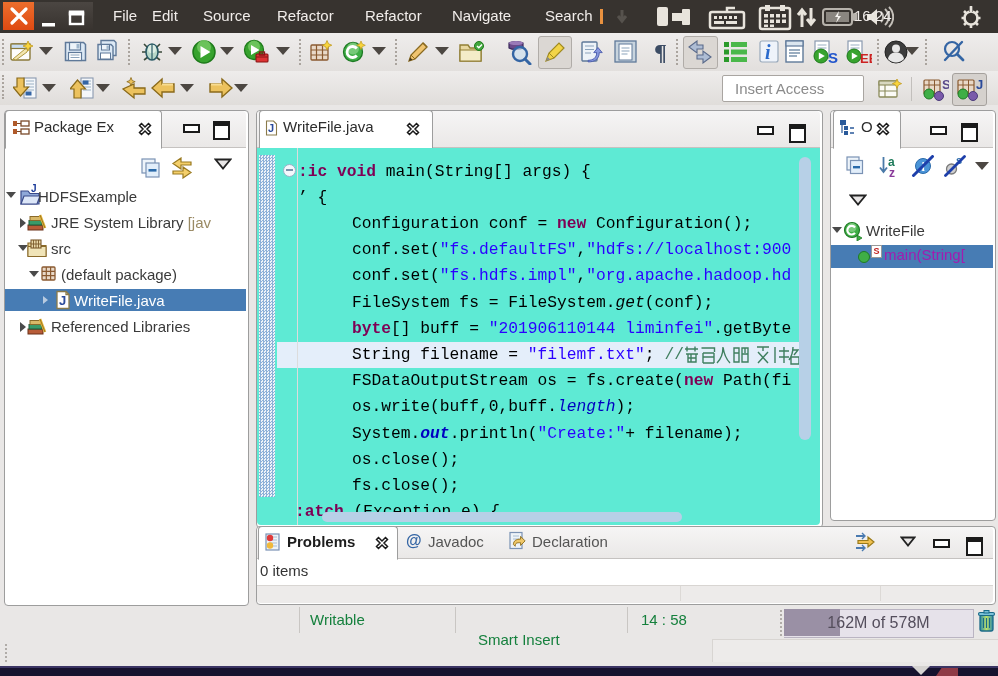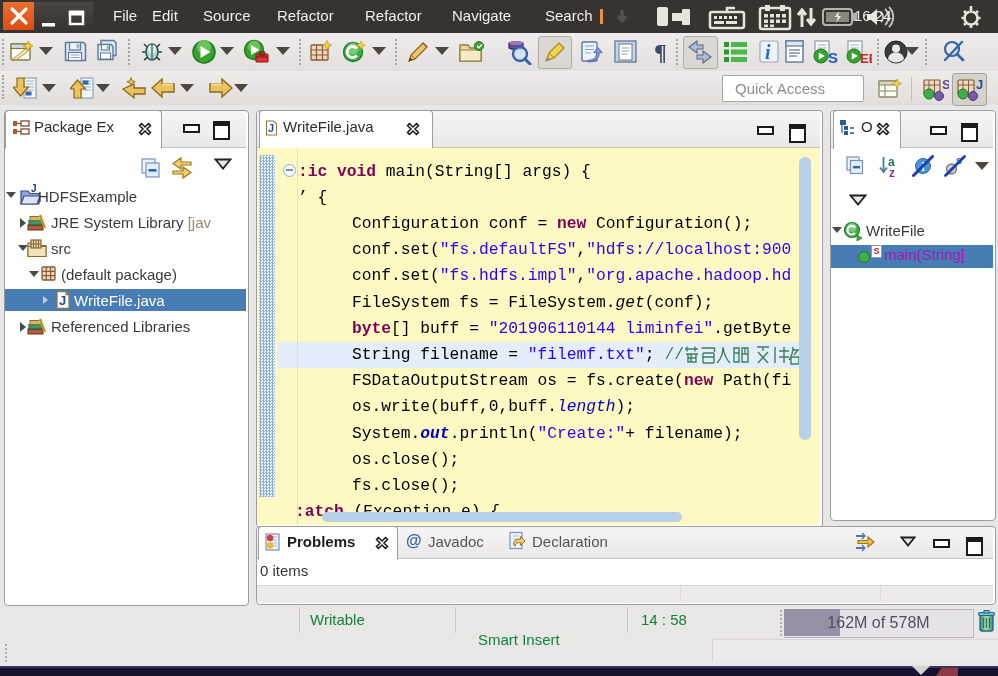--- a/index.html
+++ b/index.html
@@ -367,21 +367,21 @@
 
  <div class="abs" style="left:952px;top:73px;width:33px;height:31px;background:#d5d1cd;border:1px solid #a5a19d;border-radius:3px;"></div>
  <svg class="abs" style="left:956px;top:77px" width="27" height="25" viewBox="0 0 27 25">
   <rect x="2" y="3" width="16" height="14" rx="1" fill="#e9d9c8" stroke="#8a5a30" stroke-width="1.2"></rect>
   <path d="M2 8 h16 M7 3 v14 M12.5 3 v14" stroke="#8a5a30" stroke-width="1"></path>
   <circle cx="7" cy="17" r="5" fill="#3fae46" stroke="#1e7a24" stroke-width="1"></circle>
   <circle cx="17" cy="19" r="4.5" fill="#7a5aaa" stroke="#4a3a7a" stroke-width="1"></circle>
   <text x="20" y="12" font-size="13" font-weight="bold" fill="#2a4a9a" font-family="Liberation Sans,sans-serif">J</text>
  </svg>
 </div>
-<div class="abs" id="quickaccess">Quick Access</div>
+<div class="abs" id="quickaccess">Insert Access</div>
 
 <div class="abs panel" style="left:4px;top:110px;width:243px;height:494px;"></div>
 <div class="abs" id="pkgpanel">
 
  <div class="abs" style="left:5px;top:111px;width:241px;height:36px;background:linear-gradient(#f6f5f5,#eae8e7);border-bottom:1px solid #c5c2c0;border-radius:4px 4px 0 0;"></div>
  <div class="abs tab" style="left:5px;top:110px;width:155px;height:37px;"></div>
  <svg class="abs" style="left:12px;top:119px" width="18" height="18" viewBox="0 0 18 18">
   <rect x="1" y="2" width="4" height="5" fill="#b05a2a"></rect>
       <rect x="1" y="10" width="4" height="5" fill="#b05a2a"></rect>
   <rect x="9" y="2" width="8" height="5" fill="none" stroke="#7a4a2a" stroke-width="1.3"></rect>
@@ -466,21 +466,21 @@
   <path d="M1.5 1 h7 l3 3 v11 h-10 z" fill="#fff" stroke="#8a7a4a" stroke-width="1.1"></path>
   <text x="3" y="12" font-size="11" font-weight="bold" fill="#2a4a9a" font-family="Liberation Sans,sans-serif">J</text>
  </svg>
  <div class="abs nw" style="left:283px;top:118px;font-size:15px;color:#2d2d2d;">WriteFile.java</div>
  <svg class="abs" style="left:406px;top:122px" width="14" height="14" viewBox="0 0 14 14">
       <path d="M1.5 3.5 L3.5 1.5 L7 5 L10.5 1.5 L12.5 3.5 L9 7 L12.5 10.5 L10.5 12.5 L7 9 L3.5 12.5 L1.5 10.5 L5 7 Z" fill="#fdfdfd" stroke="#1a1a1a" stroke-width="1.5"></path>
     </svg>
  <div class="abs minico" style="left:757px;top:126px;"></div>
  <div class="abs maxico" style="left:789px;top:124px;"></div>
 
- <div class="abs" style="left:257px;top:148px;width:563px;height:377px;overflow:hidden;background:#fef9c3;border-radius:0 0 4px 4px;">
+ <div class="abs" style="left:257px;top:148px;width:563px;height:377px;overflow:hidden;background:#5eead4;border-radius:0 0 4px 4px;">
 
   <div class="abs" style="left:20px;top:194px;width:530px;height:26px;background:#e4eefa;"></div>
 
   <div class="abs" style="left:2px;top:7px;width:16px;height:342px;background:repeating-conic-gradient(#8cb0d8 0% 25%, #eef3f8 0% 50%) 0 0 / 3px 3px;"></div>
 
   <div class="abs" style="left:40px;top:0;width:0;height:377px;border-left:1px solid #dcdcdc;"></div>
 
   <div class="abs" style="left:26px;top:16px;width:11px;height:11px;border:1.5px solid #9ab0c8;border-radius:50%;background:#f4f8fc;"></div>
   <div class="abs" style="left:29px;top:21px;width:7px;height:1.5px;background:#7a92ac;"></div>
 

